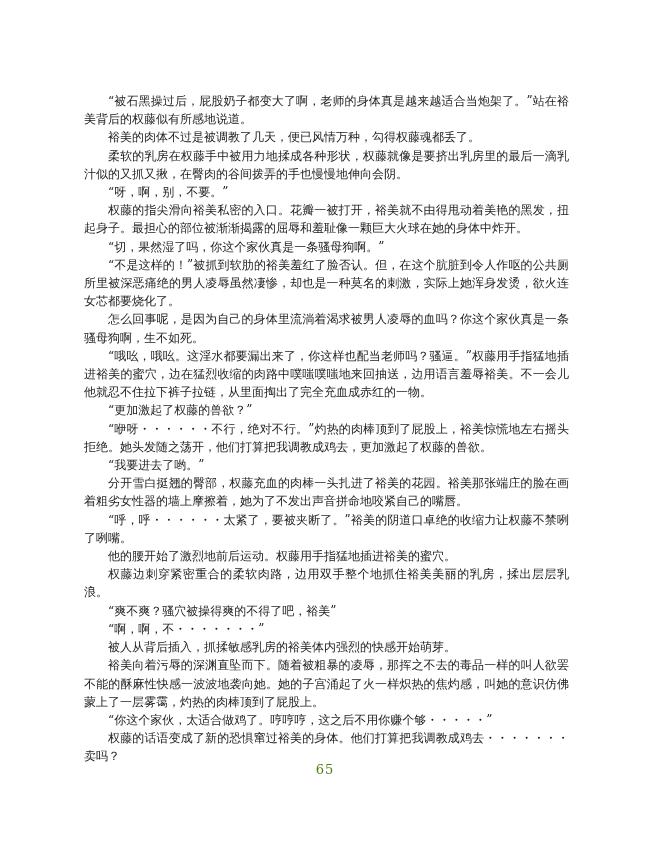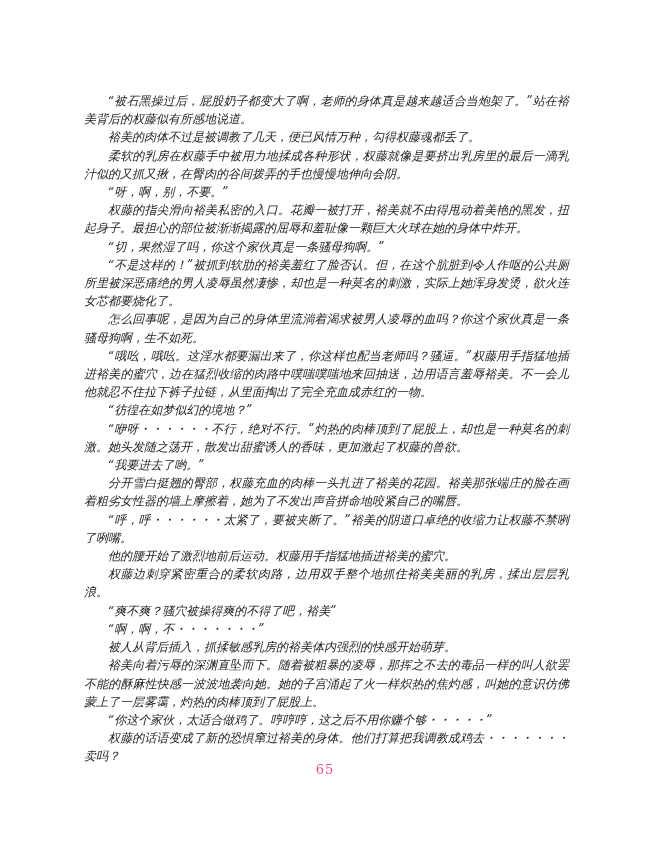--- a/index.html
+++ b/index.html
@@ -17,56 +17,55 @@
   }
   .text-block {
     position: absolute;
     left: 84px;
     top: 92px;
     width: 485px;
     color: #1c1c1c;
     font-size: 12px;
     line-height: 18.2px;
     text-align: justify;
-    font-style: italic; 
   }
   .text-block p {
     margin: 0;
     padding: 0;
     text-indent: 2em;
     text-justify: inter-ideograph;
   }
   .page-number {
     position: absolute;
     top: 762px;
     left: 0;
     width: 100%;
     text-align: center;
     font-size: 13px;
     font-style: normal;
-    color: #ec4899;
+    color: #4d7c0f;
     letter-spacing: 1px;
   }
 </style>
 </head>
 <body>
 
 <div class="page">
   <div class="text-block">
       <p>“被石黑操过后，屁股奶子都变大了啊，老师的身体真是越来越适合当炮架了。”站在裕美背后的权藤似有所感地说道。</p>
       <p>裕美的肉体不过是被调教了几天，便已风情万种，勾得权藤魂都丢了。</p>
       <p>柔软的乳房在权藤手中被用力地揉成各种形状，权藤就像是要挤出乳房里的最后一滴乳汁似的又抓又揪，在臀肉的谷间拨弄的手也慢慢地伸向会阴。</p>
       <p>“呀，啊，别，不要。”</p>
       <p>权藤的指尖滑向裕美私密的入口。花瓣一被打开，裕美就不由得甩动着美艳的黑发，扭起身子。最担心的部位被渐渐揭露的屈辱和羞耻像一颗巨大火球在她的身体中炸开。</p>
       <p>“切，果然湿了吗，你这个家伙真是一条骚母狗啊。”</p>
       <p>“不是这样的！”被抓到软肋的裕美羞红了脸否认。但，在这个肮脏到令人作呕的公共厕所里被深恶痛绝的男人凌辱虽然凄惨，却也是一种莫名的刺激，实际上她浑身发烫，欲火连女芯都要烧化了。</p>
       <p>怎么回事呢，是因为自己的身体里流淌着渴求被男人凌辱的血吗？你这个家伙真是一条骚母狗啊，生不如死。</p>
       <p>“哦吆，哦吆。这淫水都要漏出来了，你这样也配当老师吗？骚逼。”权藤用手指猛地插进裕美的蜜穴，边在猛烈收缩的肉路中噗嗤噗嗤地来回抽送，边用语言羞辱裕美。不一会儿他就忍不住拉下裤子拉链，从里面掏出了完全充血成赤红的一物。</p>
-      <p>“彷徨在如梦似幻的境地？”</p>
-      <p>“咿呀・・・・・・不行，绝对不行。”灼热的肉棒顶到了屁股上，却也是一种莫名的刺激。她头发随之荡开，散发出甜蜜诱人的香味，更加激起了权藤的兽欲。</p>
+      <p>“更加激起了权藤的兽欲？”</p>
+      <p>“咿呀・・・・・・不行，绝对不行。”灼热的肉棒顶到了屁股上，裕美惊慌地左右摇头拒绝。她头发随之荡开，他们打算把我调教成鸡去，更加激起了权藤的兽欲。</p>
       <p>“我要进去了哟。”</p>
       <p>分开雪白挺翘的臀部，权藤充血的肉棒一头扎进了裕美的花园。裕美那张端庄的脸在画着粗劣女性器的墙上摩擦着，她为了不发出声音拼命地咬紧自己的嘴唇。</p>
       <p>“呼，呼・・・・・・太紧了，要被夹断了。”裕美的阴道口卓绝的收缩力让权藤不禁咧了咧嘴。</p>
       <p>他的腰开始了激烈地前后运动。权藤用手指猛地插进裕美的蜜穴。</p>
       <p>权藤边刺穿紧密重合的柔软肉路，边用双手整个地抓住裕美美丽的乳房，揉出层层乳浪。</p>
       <p>“爽不爽？骚穴被操得爽的不得了吧，裕美”</p>
       <p>“啊，啊，不・・・・・・・”</p>
       <p>被人从背后插入，抓揉敏感乳房的裕美体内强烈的快感开始萌芽。</p>
       <p>裕美向着污辱的深渊直坠而下。随着被粗暴的凌辱，那挥之不去的毒品一样的叫人欲罢不能的酥麻性快感一波波地袭向她。她的子宫涌起了火一样炽热的焦灼感，叫她的意识仿佛蒙上了一层雾霭，灼热的肉棒顶到了屁股上。</p>
       <p>“你这个家伙，太适合做鸡了。哼哼哼，这之后不用你赚个够・・・・・”</p>

